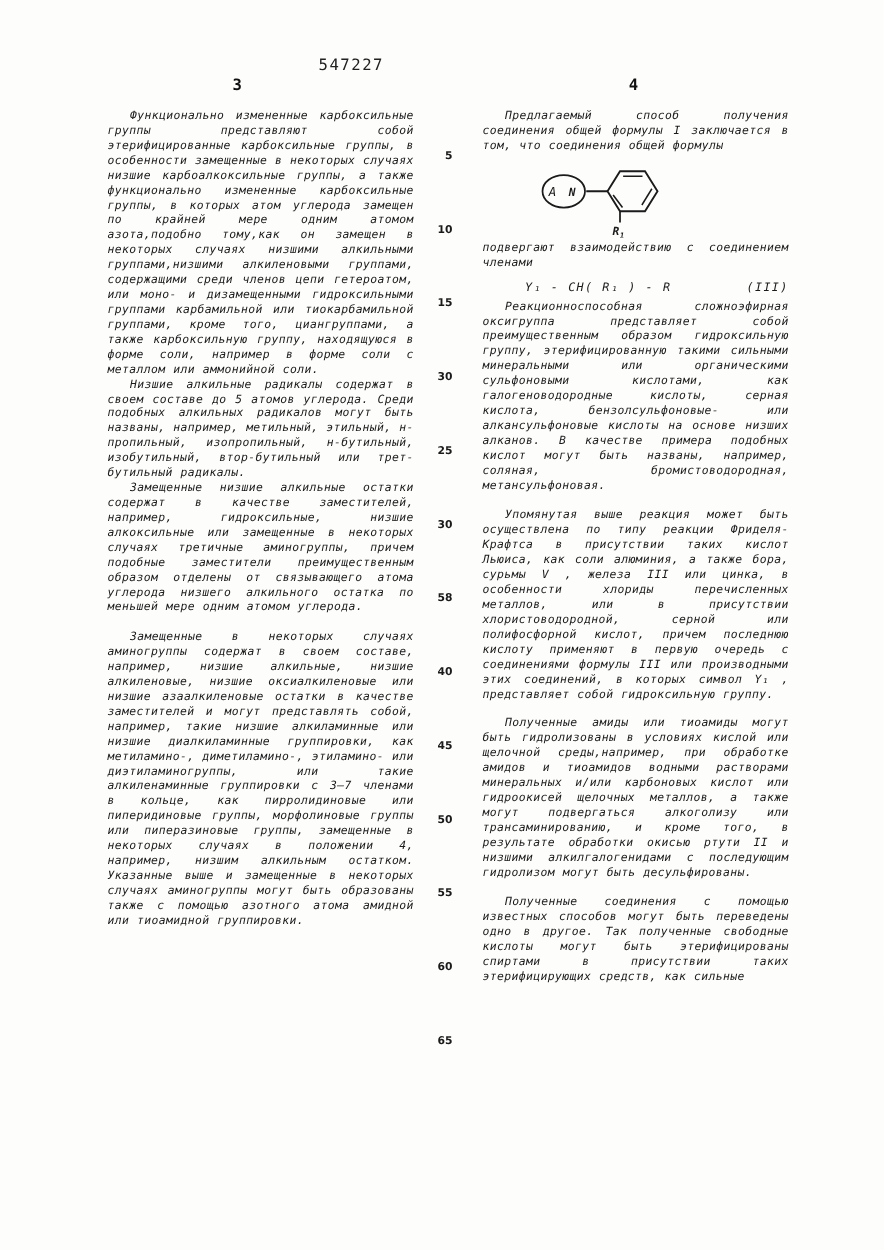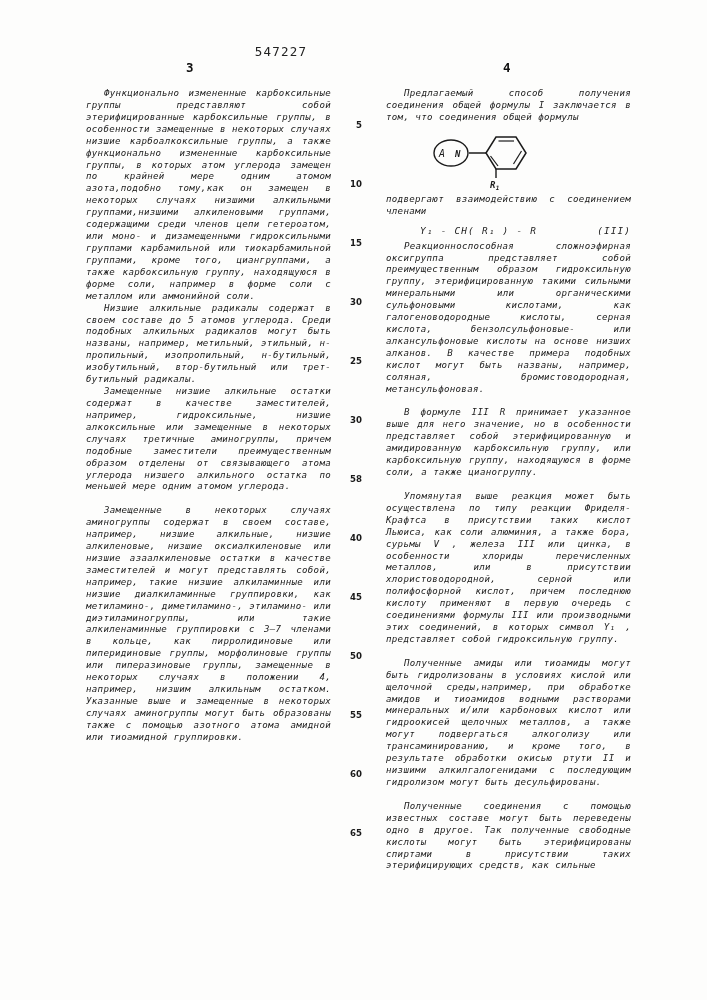--- a/index.html
+++ b/index.html
@@ -162,19 +162,18 @@
     </div>
 
     <p class="noindent">подвергают взаимодействию с соединением членами</p>
 
     <div class="formula-line">
       <span class="formula-body">Y₁ - CH( R₁ ) - R</span>
       <span class="formula-tag">(III)</span>
     </div>
 
     <p>Реакционноспособная сложноэфирная оксигруппа представляет собой преимущественным образом гидроксильную группу, этерифицированную такими сильными минеральными или органическими сульфоновыми кислотами, как галогеноводородные кислоты, серная кислота, бензолсульфоновые- или алкансульфоновые кислоты на основе низших алканов. В качестве примера подобных кислот могут быть названы, например, соляная, бромистоводородная, метансульфоновая.</p>
-    <p class="gap">В формуле III R принимает указанное выше для него значение, но в особенности представляет собой этерифицированную и амидированную карбоксильную группу, или карбоксильную группу, находящуюся в форме соли, а также цианогруппу.</p>
     <p class="gap">Упомянутая выше реакция может быть осуществлена по типу реакции Фриделя-Крафтса в присутствии таких кислот Льюиса, как соли алюминия, а также бора, сурьмы V , железа III или цинка, в особенности хлориды перечисленных металлов, или в присутствии хлористоводородной, серной или полифосфорной кислот, причем последнюю кислоту применяют в первую очередь с соединениями формулы III или производными этих соединений, в которых символ Y₁ , представляет собой гидроксильную группу.</p>
     <p class="gap">Полученные амиды или тиоамиды могут быть гидролизованы в условиях кислой или щелочной среды,например, при обработке амидов и тиоамидов водными растворами минеральных и/или карбоновых кислот или гидроокисей щелочных металлов, а также могут подвергаться алкоголизу или трансаминированию, и кроме того, в результате обработки окисью ртути II и низшими алкилгалогенидами с последующим гидролизом могут быть десульфированы.</p>
-    <p class="gap">Полученные соединения с помощью известных составе могут быть переведены одно в другое. Так полученные свободные кислоты могут быть этерифицированы спиртами в присутствии таких этерифицирующих средств, как сильные</p>
+    <p class="gap">Полученные соединения с помощью известных способов могут быть переведены одно в другое. Так полученные свободные кислоты могут быть этерифицированы спиртами в присутствии таких этерифицирующих средств, как сильные</p>
   </div>
 
 </div>
 
 </body></html>

